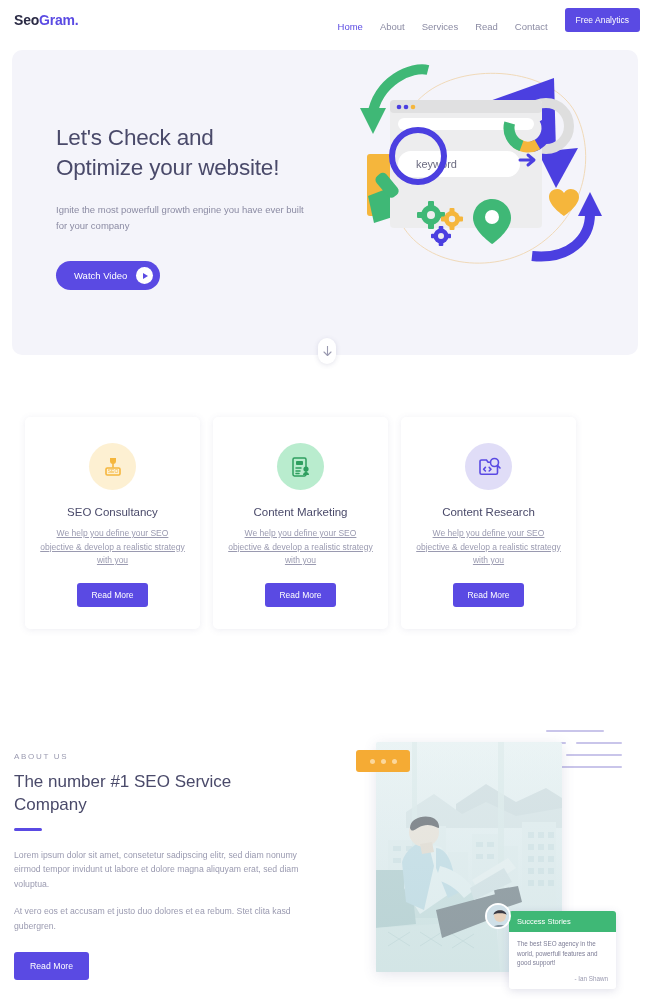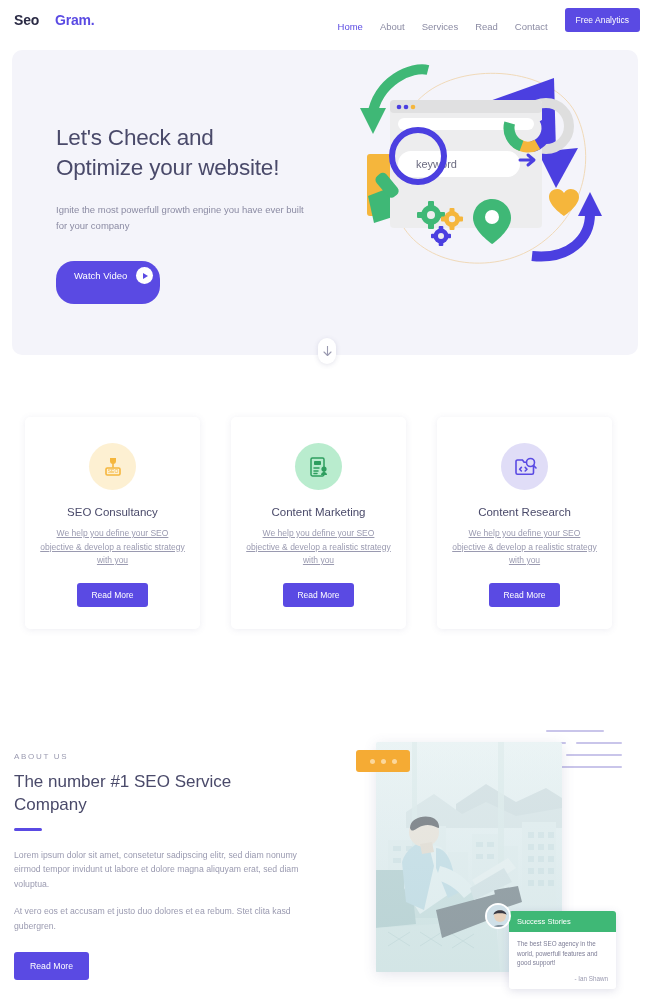--- a/index.html
+++ b/index.html
@@ -17,21 +17,21 @@
   
   .navbar {
     position: absolute; top: 0; left: 0; width: 650px; height: 40px;
     display: flex; align-items: center; background: #fff; z-index: 20;
   }
   .logo {
     margin-left: 14px; font-size: 14px; font-weight: bold;
     letter-spacing: -0.2px; white-space: nowrap;
   }
   .logo .logo-a { color: #2b2b45; }
-  .logo .logo-b { color: #5a4ae3; padding-left: 16px; }
+  .logo .logo-b { color: #5a4ae3; }
   .nav-links {
     margin-left: auto; display: flex; align-items: flex-end; gap: 17px;
     padding-right: 10px;
   }
   .nav-link {
     font-size: 9.5px; color: #8b8ba3; text-decoration: none;
     white-space: nowrap; cursor: pointer;
   }
   .nav-link.active { color: #5a4ae3; }
   .nav-cta {
@@ -51,21 +51,21 @@
     font-size: 22.5px; line-height: 30px; color: #4a4a6a;
     font-weight: normal; letter-spacing: -0.2px;
   }
   .hero-sub {
     margin-top: 19px; font-size: 9.5px; line-height: 16px; color: #8b8ba3;
     width: 258px;
   }
   .watch-btn {
     margin-top: 27px; display: inline-flex; align-items: center; gap: 9px;
     background: #5a4ae3; border: none; border-radius: 18px;
-    padding: 6px 7px 20px 18px; cursor: pointer;
+    padding: 6px 7px 6px 18px; cursor: pointer;
   }
   .watch-btn .wb-label {
     color: #fff; font-size: 9.5px; font-family: "Liberation Sans", sans-serif;
   }
   .play-circle {
     width: 17px; height: 17px; border-radius: 50%; background: #fff;
     display: flex; align-items: center; justify-content: center;
   }
   .play-tri {
     width: 0; height: 0; border-left: 5.5px solid #5a4ae3;
@@ -75,21 +75,21 @@
   .hero-art { position: absolute; right: 6px; top: 6px; width: 290px; height: 225px; }
 
   
   .scroll-pill {
     position: absolute; left: 318px; top: 338px; width: 18px; height: 26px;
     background: #fff; border-radius: 9px; box-shadow: 0 1px 5px rgba(80,80,130,.16);
     display: flex; align-items: center; justify-content: center; cursor: pointer; z-index: 15;
   }
 
   
-  .cards { position: absolute; left: 25px; top: 417px; width: 600px; display: flex; gap: 31px; }
+  .cards { position: absolute; left: 25px; top: 417px; width: 600px; display: flex; gap: 13px; }
   .card {
     width: 175px; background: #fff; border-radius: 5px;
     box-shadow: 0 1px 7px rgba(90,90,140,.10);
     padding: 26px 14px 22px; text-align: center;
   }
   .card-icon {
     width: 47px; height: 47px; border-radius: 50%; margin: 0 auto;
     display: flex; align-items: center; justify-content: center;
   }
   .ci-yellow { background: #fdf0d2; }

